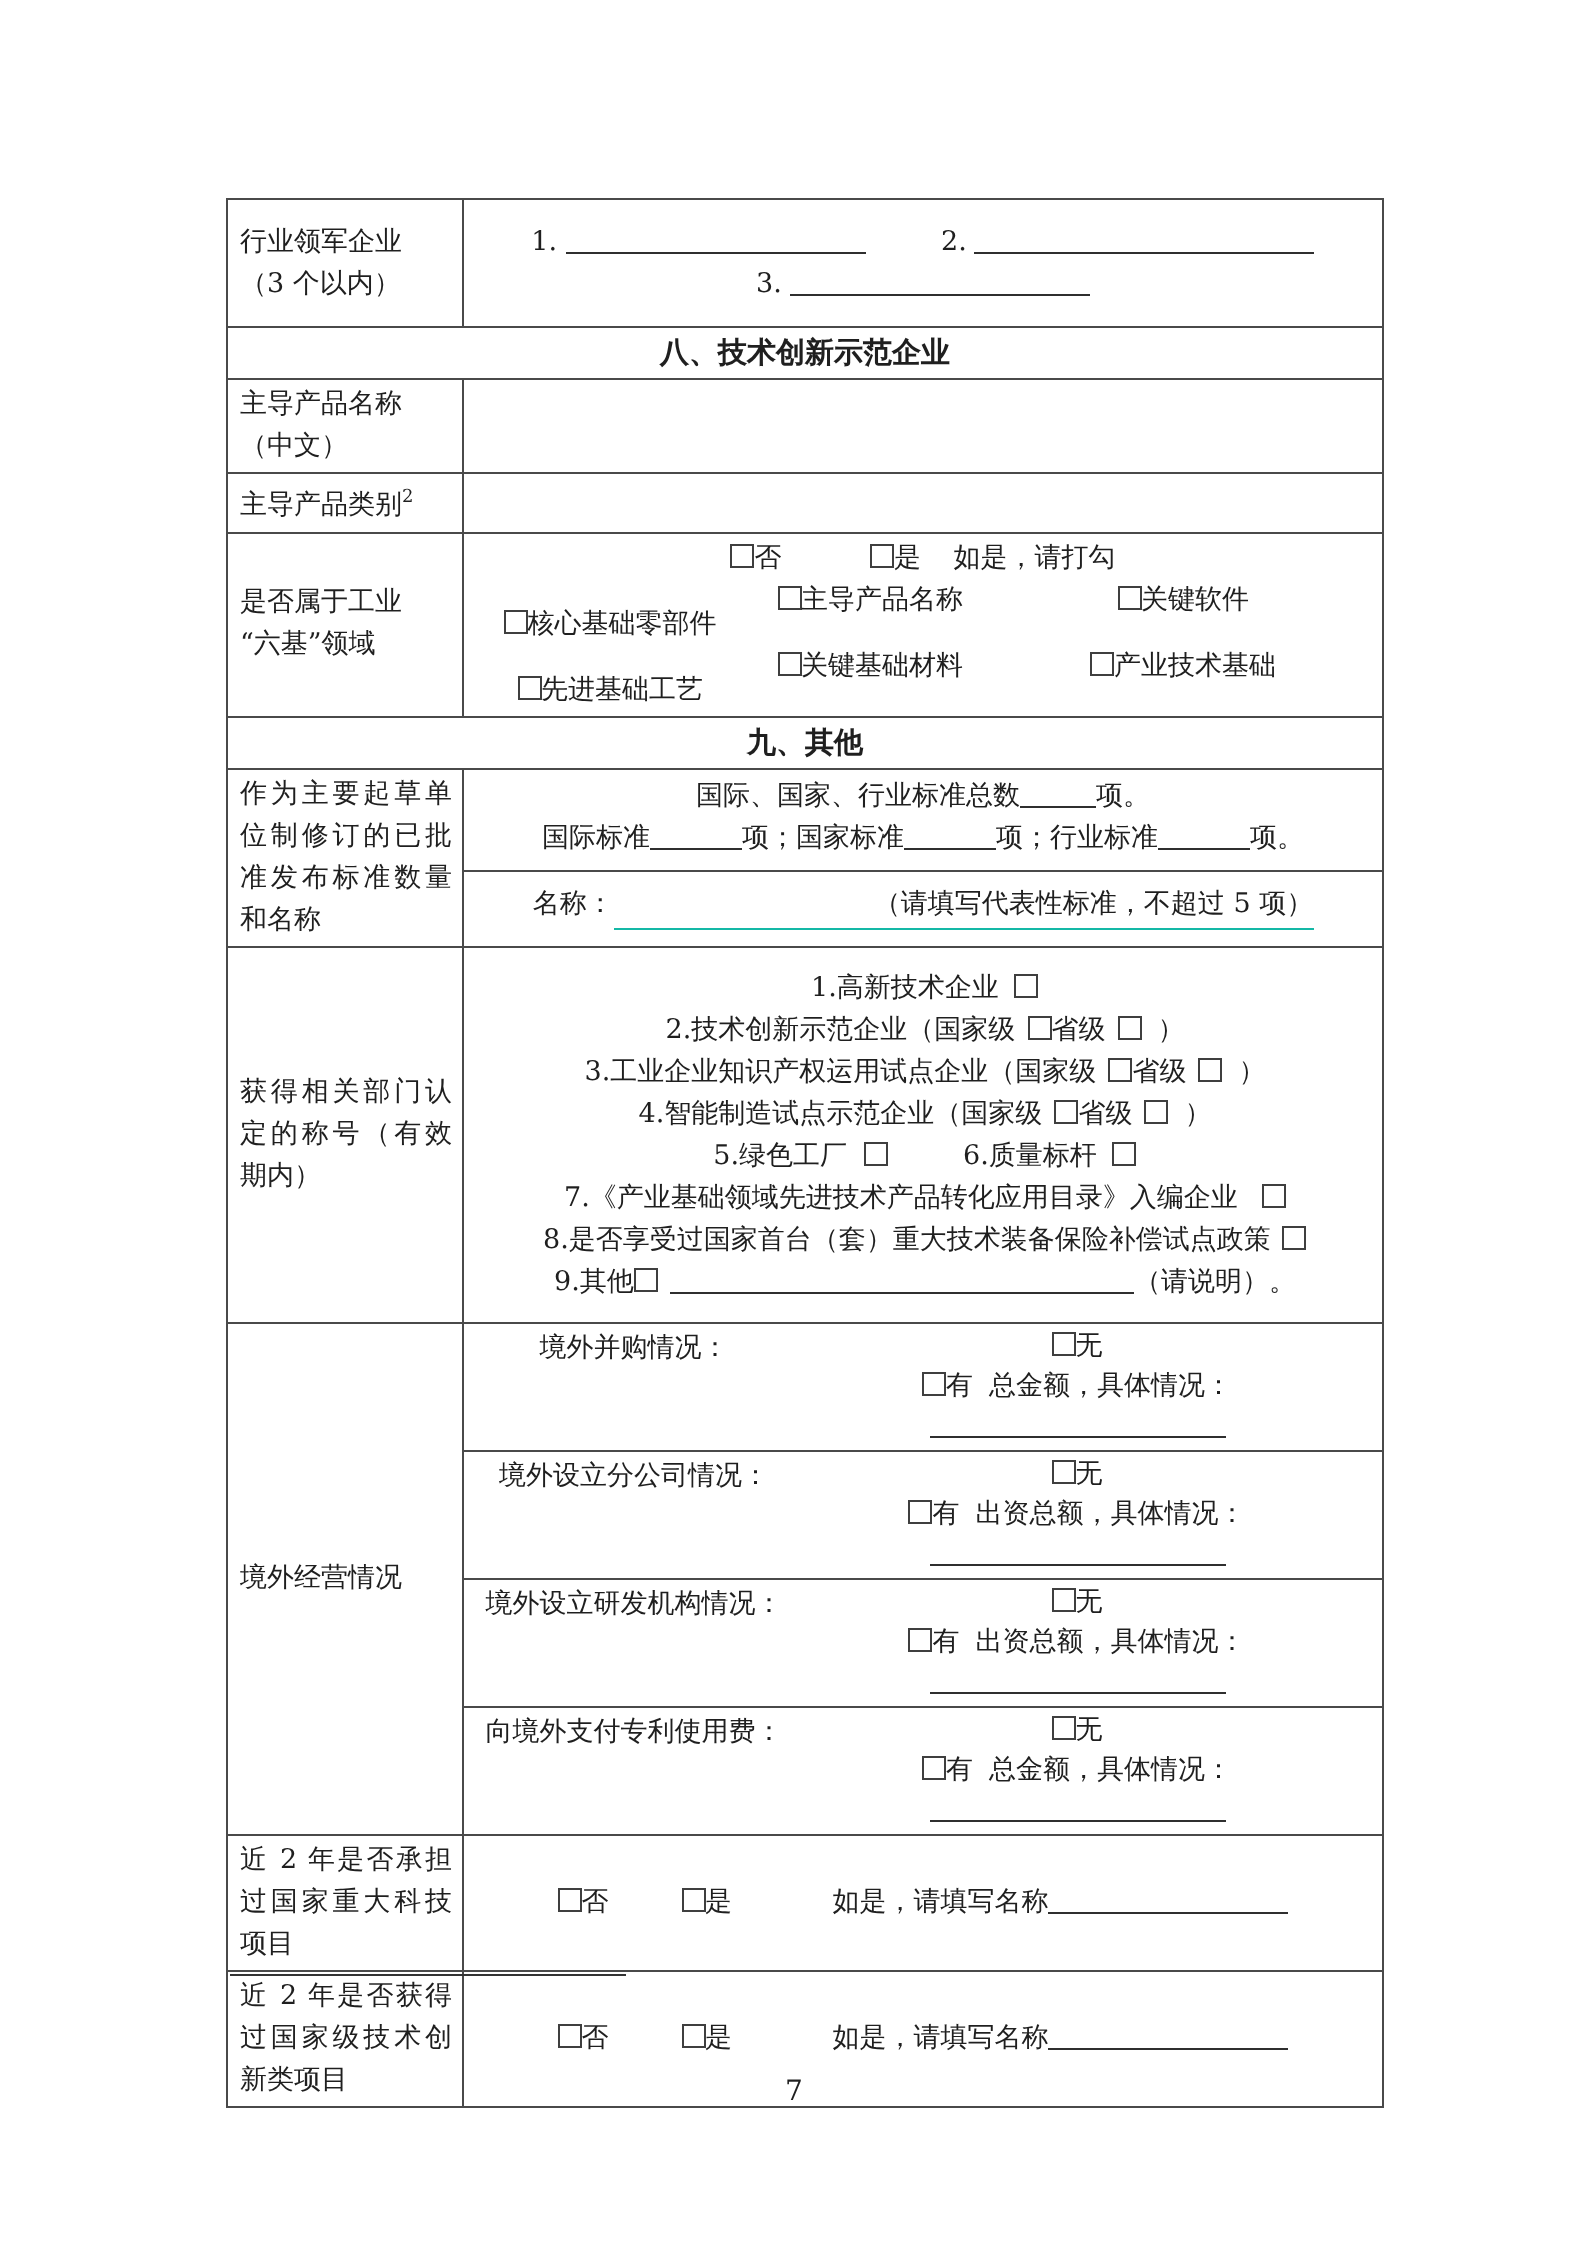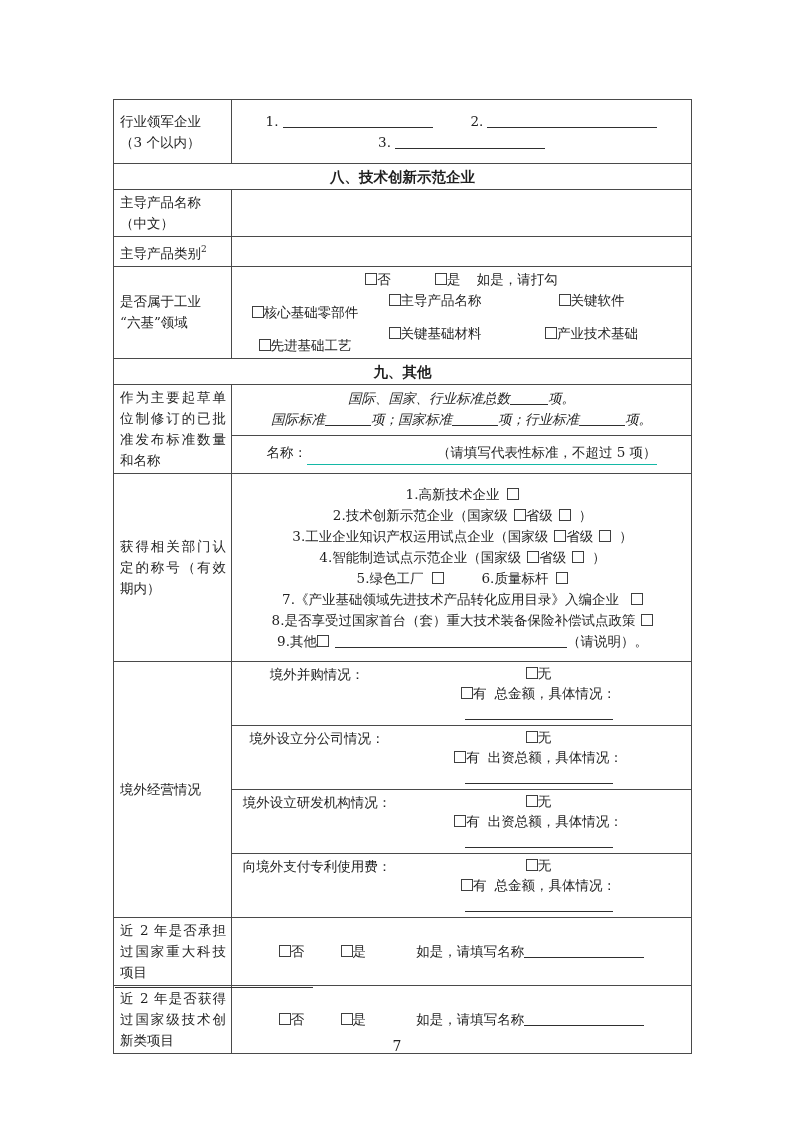--- a/index.html
+++ b/index.html
@@ -38,21 +38,21 @@
   tr.r-honors td { height:188px; }
   tr.r-proj1 td { height:68px; }
   tr.r-proj2 td { height:67px; }
   
   .opt-row { display:flex; }
   .optc1 { width:134px; flex:none;margin-top:12px; }
   .optc2 { width:126px; flex:none; }
   .optc3 { flex:1; }
   
   td.stdcell { padding:0; height:88px; vertical-align:top; }
-  .std-top { padding:3px 8px 5px 8px; border-bottom:1px solid #4a4a4a;font-style:italic; }
+  .std-top { padding:3px 8px 5px 8px; border-bottom:1px solid #4a4a4a; }
   .std-bot { padding:6px 8px 4px 8px; }
   .ulgroup { display:inline-block; border-bottom:1px solid #14b8a6; padding-bottom:1px; }
   .spacer130 { display:inline-block; width:130px; }
   
   td.honors-cell { padding:5px 6px 4px 8px; }
   
   td.ovcell { padding:0; height:170px; vertical-align:top; }
   .ov-row { display:flex; align-items:flex-start; padding:1px 8px 2px 8px; border-bottom:1px solid #4a4a4a; }
   .ov-row.last { border-bottom:none; }
   .ov-title { width:154px; flex:none; line-height:20px; padding-top:1px; }

